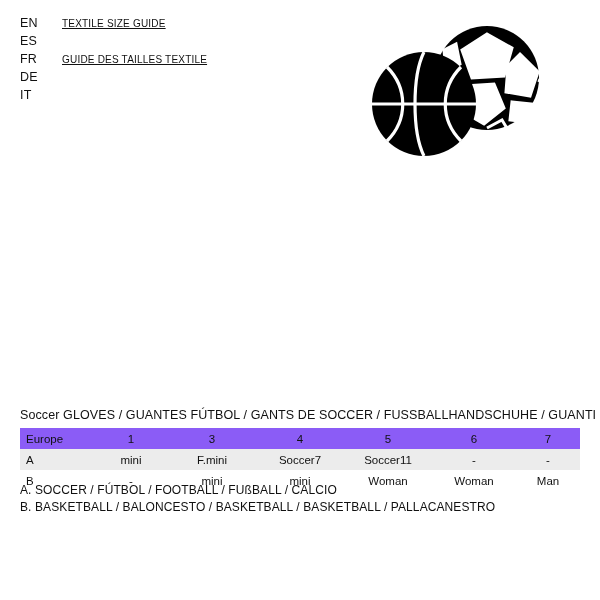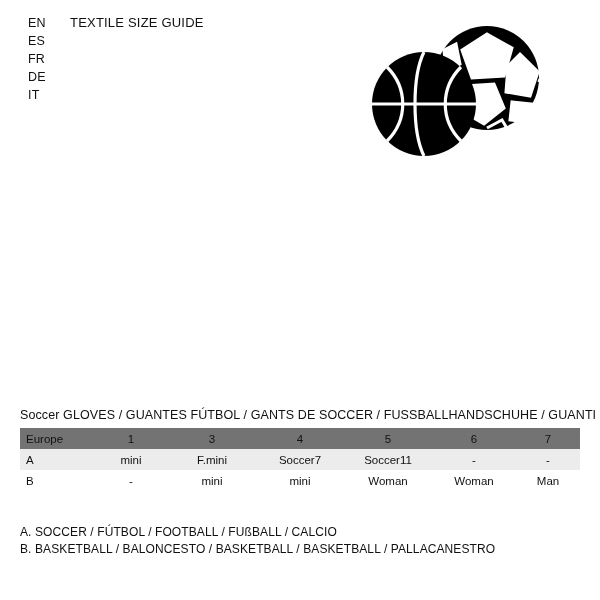--- a/index.html
+++ b/index.html
@@ -12,42 +12,43 @@
     height: 600px;
     font-family: "Liberation Sans", sans-serif;
     color: #1a1a1a;
     position: relative;
     overflow: hidden;
   }
 
   
   #legend {
     position: absolute;
-    left: 28px;
+    left: 20px;
     top: 14px;
     width: 320px;
   }
   .legend-row {
     display: flex;
     align-items: baseline;
     height: 18px;
     line-height: 18px;
   }
   .legend-code {
     width: 42px;
     flex: 0 0 42px;
     font-size: 12.5px;
     letter-spacing: 0.2px;
     color: #111;
   }
   .legend-text {
-    font-size: 13px;
+    font-size: 10px;
     letter-spacing: 0.2px;
     color: #111;
     white-space: nowrap;
+    text-decoration: underline;
   }
 
   
   #illustration {
     position: absolute;
     left: 352px;
     top: 20px;
     width: 210px;
     height: 150px;
   }
@@ -73,21 +74,21 @@
   }
   table td, table th {
     font-size: 11.5px;
     font-weight: normal;
     text-align: center;
     padding: 3px 0 3px 0;
     height: 15px;
     color: #111;
   }
   thead td {
-    background: #737373;
+    background: #8b5cf6;
   }
   tbody tr.row-shaded td {
     background: #ececec;
   }
   tbody tr.row-plain td {
     background: #ffffff;
   }
   td.col-label {
     text-align: left;
     padding-left: 6px;
@@ -97,21 +98,21 @@
   col.c2 { width: 88px; }
   col.c3 { width: 88px; }
   col.c4 { width: 88px; }
   col.c5 { width: 84px; }
   col.c6 { width: 64px; }
 
   
   #footnotes {
     position: absolute;
     left: 20px;
-    top: 524px;
+    top: 482px;
     width: 560px;
   }
   .footnote {
     font-size: 12px;
     letter-spacing: 0.1px;
     color: #111;
     line-height: 17px;
     white-space: nowrap;
   }
 </style>
@@ -121,20 +122,21 @@
 <div id="legend">
   <div class="legend-row">
     <span class="legend-code">EN</span>
     <span class="legend-text">TEXTILE SIZE GUIDE</span>
   </div>
   <div class="legend-row">
     <span class="legend-code">ES</span>
   </div>
   <div class="legend-row">
     <span class="legend-code">FR</span>
+    <span class="legend-text">GUIDE DES TAILLES TEXTILE</span>
   </div>
   <div class="legend-row">
     <span class="legend-code">DE</span>
   </div>
   <div class="legend-row">
     <span class="legend-code">IT</span>
   </div>
 </div>
 
 <div id="illustration">

